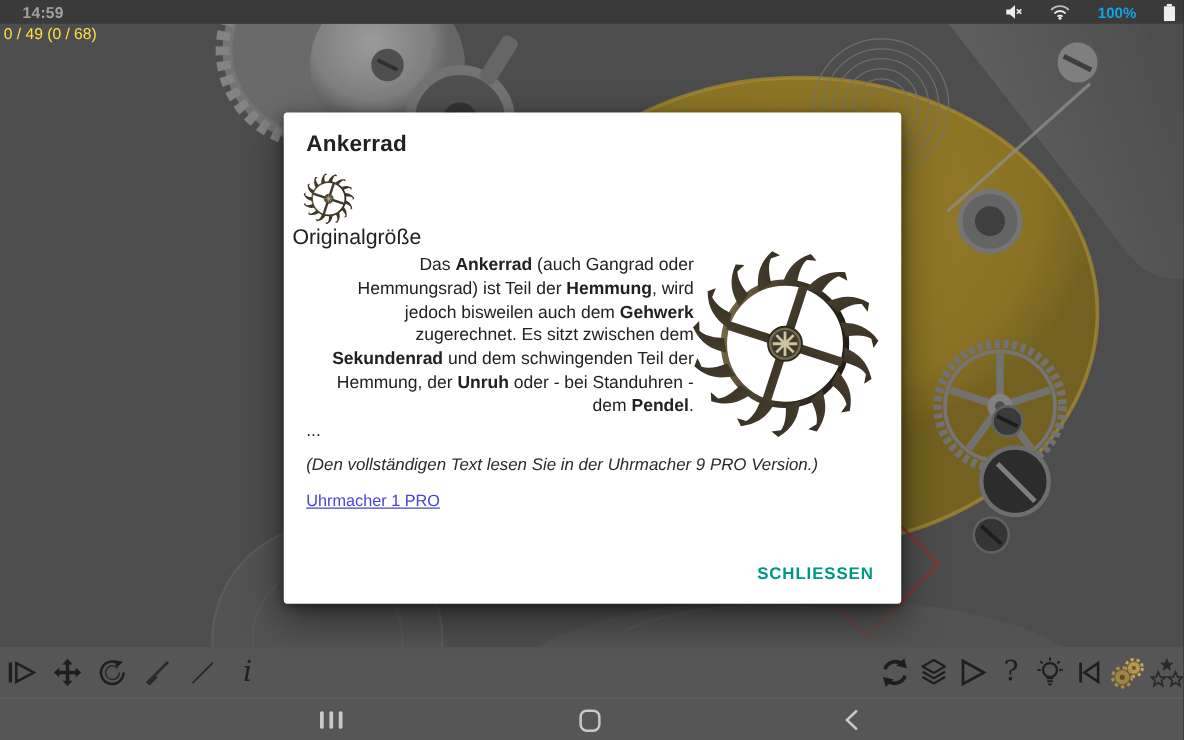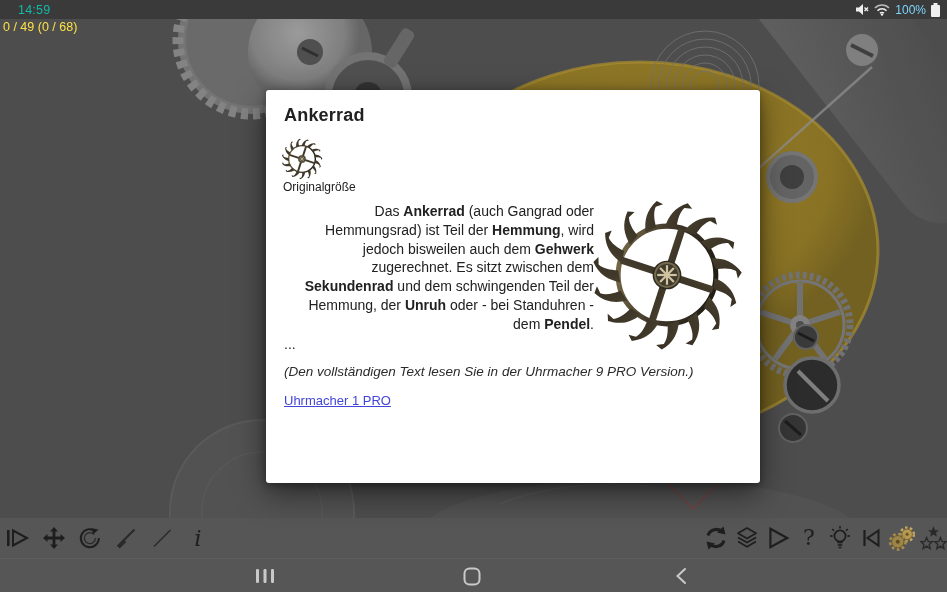--- a/index.html
+++ b/index.html
@@ -7,35 +7,35 @@
     --bar-bg:#565656; --status-bg:#3a3a3a; --gold:#a68c33; --red-outline:#a03232;
   }
   *{box-sizing:border-box;margin:0;padding:0}
   html,body{width:947px;height:592px;overflow:hidden;background:#000;
     font-family:"Liberation Sans",sans-serif;}
   .screen{position:relative;width:947px;height:592px;overflow:hidden;background:var(--scrim-bg);}
 
   
   .status-bar{position:absolute;left:0;top:0;width:947px;height:19px;background:var(--status-bg);
     display:flex;align-items:center;justify-content:space-between;padding:0 7px 0 18px;z-index:30;}
-  .status-time{color:#14b8a6;font-size:12.5px;font-weight:400;letter-spacing:.2px;}
-  .status-right{display:flex;align-items:center;gap:5px;color:#7dd3fc;font-size:12px;}
+  .status-time{color:#a3a3a3;font-size:12.5px;font-weight:700;letter-spacing:.2px;}
+  .status-right{display:flex;align-items:center;gap:22px;color:#0ea5e9;font-size:12px;font-weight:bold;}
 
   
   .stage{position:absolute;left:0;top:19px;width:947px;height:499px;overflow:hidden;background:var(--scrim-bg);}
   .bg-photo{position:absolute;left:0;top:0;}
   .stage-scrim{position:absolute;left:0;top:0;width:100%;height:100%;background:rgba(0,0,0,0.08);}
   .counter{position:absolute;left:3px;top:1px;color:#fde047;font-size:12.5px;z-index:3;}
 
   
   .dialog{position:absolute;left:227px;top:90px;width:494px;height:393px;background:var(--dialog-bg);
-    border-radius:3px;box-shadow:0 10px 30px rgba(0,0,0,.5),0 2px 8px rgba(0,0,0,.35);z-index:20;margin-left:39px;}
+    border-radius:3px;box-shadow:0 10px 30px rgba(0,0,0,.5),0 2px 8px rgba(0,0,0,.35);z-index:20;}
   .dialog-title{position:absolute;left:18px;top:15px;font-size:18px;font-weight:600;color:#212121;letter-spacing:.2px;}
   .thumb-wheel{position:absolute;left:15px;top:48px;width:42px;height:42px;}
-  .thumb-label{position:absolute;left:17px;top:90px;font-size:12px;color:#212121;}
+  .thumb-label{position:absolute;left:7px;top:90px;font-size:17px;color:#212121;}
   .dialog-body{position:absolute;left:18px;top:112px;width:310px;font-size:14px;line-height:18.8px;color:#212121;text-align:right;}
   .big-wheel{position:absolute;left:324px;top:108px;width:154px;height:154px;}
   .ellipsis{position:absolute;left:18px;top:246px;font-size:14px;color:#212121;}
   .pro-note{position:absolute;left:18px;top:274px;width:450px;font-size:13.5px;font-style:italic;color:#2b2b2b;}
   .pro-link{position:absolute;left:18px;top:303px;font-size:13px;color:var(--link);text-decoration:underline;cursor:pointer;}
   .close-btn{position:absolute;right:16px;bottom:13px;font-size:13.5px;font-weight:700;letter-spacing:.7px;
     color:var(--accent);background:none;border:none;cursor:pointer;font-family:"Liberation Sans",sans-serif;padding:4px 6px;}
 
   
   .toolbar{position:absolute;left:0;top:518px;width:947px;height:40px;background:var(--bar-bg);
@@ -234,20 +234,21 @@
 
     <div class="dialog-body"><span>Das </span><span style="font-weight: 700;">Ankerrad</span><span> (auch Gangrad oder Hemmungsrad) ist Teil der </span><span style="font-weight: 700;">Hemmung</span><span>, wird jedoch bisweilen auch dem </span><span style="font-weight: 700;">Gehwerk</span><span> zugerechnet. Es sitzt zwischen dem </span><span style="font-weight: 700;">Sekundenrad</span><span> und dem schwingenden Teil der Hemmung, der </span><span style="font-weight: 700;">Unruh</span><span> oder - bei Standuhren - dem </span><span style="font-weight: 700;">Pendel</span><span>.</span></div>
 
     <svg class="big-wheel" viewBox="-52 -52 104 104">
       <use href="#escapeWheel" x="-52" y="-52" width="104" height="104"></use>
     </svg>
 
     <div class="ellipsis">...</div>
     <div class="pro-note">(Den vollständigen Text lesen Sie in der Uhrmacher 9 PRO Version.)</div>
     <a class="pro-link">Uhrmacher 1 PRO</a>
+    <button class="close-btn">SCHLIESSEN</button>
   </div>
 
   <div class="toolbar">
     <div class="tool-group left">
       <button class="tool-btn">
         <svg width="26" height="24" viewBox="0 0 26 24">
           <rect x="2" y="4" width="2.6" height="16" fill="#1e1e1e"></rect>
           <path d="M8,4.5 L22,12 L8,19.5 Z" fill="none" stroke="#1e1e1e" stroke-width="2"></path>
         </svg>
       </button>

